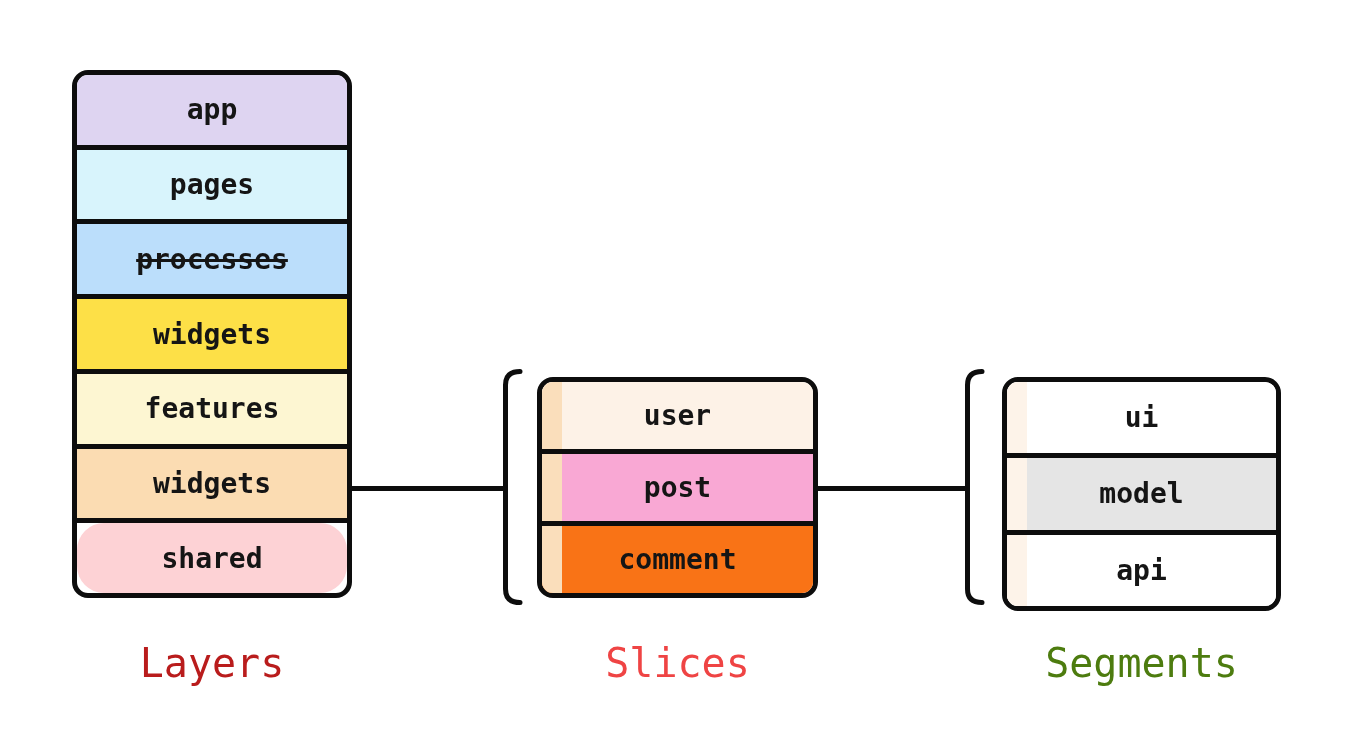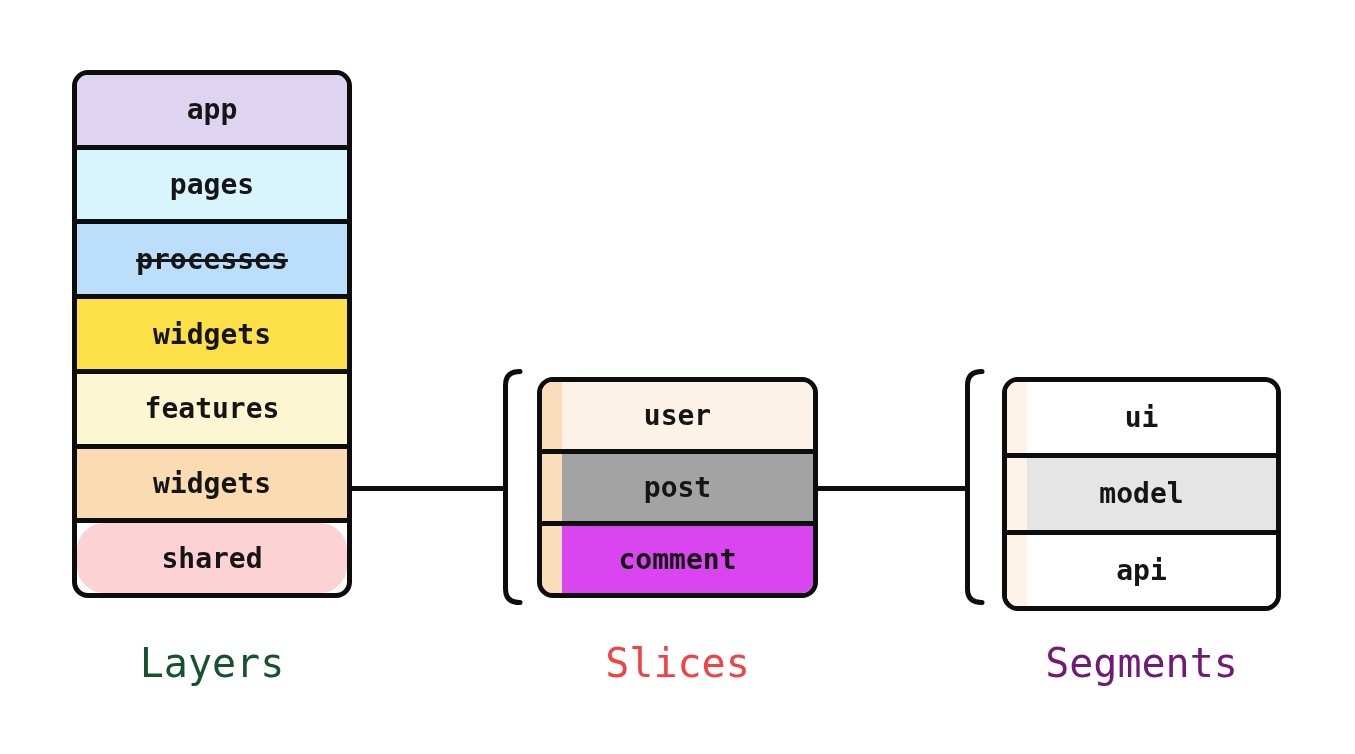--- a/index.html
+++ b/index.html
@@ -102,25 +102,25 @@
 
   <svg class="bracket bracket-slices" viewBox="0 0 22 236" aria-hidden="true">
     <path d="M 19 2.5 Q 4.5 2.5 4.5 16 L 4.5 220 Q 4.5 233.5 19 233.5" fill="none" stroke="#0d0d0d" stroke-width="5" stroke-linecap="round"></path>
   </svg>
 
   <div class="stack slices-stack" style="border-color: rgb(13, 13, 13);">
     <div class="srow" style="background-color: rgb(253, 242, 231);">
       <i class="spine" style="background-color: rgb(250, 222, 187);"></i>
       <span class="row-label">user</span>
     </div>
-    <div class="srow" style="background-color: #a3a3a3;">
+    <div class="srow" style="background-color: #f9a8d4;">
       <i class="spine" style="background-color: rgb(250, 222, 187);"></i>
       <span class="row-label">post</span>
     </div>
-    <div class="srow" style="background-color: #d946ef;">
+    <div class="srow" style="background-color: #f97316;">
       <i class="spine" style="background-color: rgb(250, 222, 187);"></i>
       <span class="row-label">comment</span>
     </div>
   </div>
 
   <div class="connector connector-2" style="background-color: rgb(13, 13, 13);"></div>
 
   <svg class="bracket bracket-segments" viewBox="0 0 22 236" aria-hidden="true">
     <path d="M 19 2.5 Q 4.5 2.5 4.5 16 L 4.5 220 Q 4.5 233.5 19 233.5" fill="none" stroke="#0d0d0d" stroke-width="5" stroke-linecap="round"></path>
   </svg>
@@ -133,17 +133,17 @@
     <div class="srow" style="background-color: #e5e5e5;">
       <i class="spine" style="background-color: rgb(253, 243, 233);"></i>
       <span class="row-label">model</span>
     </div>
     <div class="srow" style="background-color: rgb(255, 255, 255);">
       <i class="spine" style="background-color: rgb(253, 243, 233);"></i>
       <span class="row-label">api</span>
     </div>
   </div>
 
-  <div class="group-label group-label-layers" style="color: #14532d;">Layers</div>
+  <div class="group-label group-label-layers" style="color: #b91c1c;">Layers</div>
   <div class="group-label group-label-slices" style="color: #ef4444;">Slices</div>
-  <div class="group-label group-label-segments" style="color: #701a75;">Segments</div>
+  <div class="group-label group-label-segments" style="color: #4d7c0f;">Segments</div>
 
 </div>
 
 </body></html>

